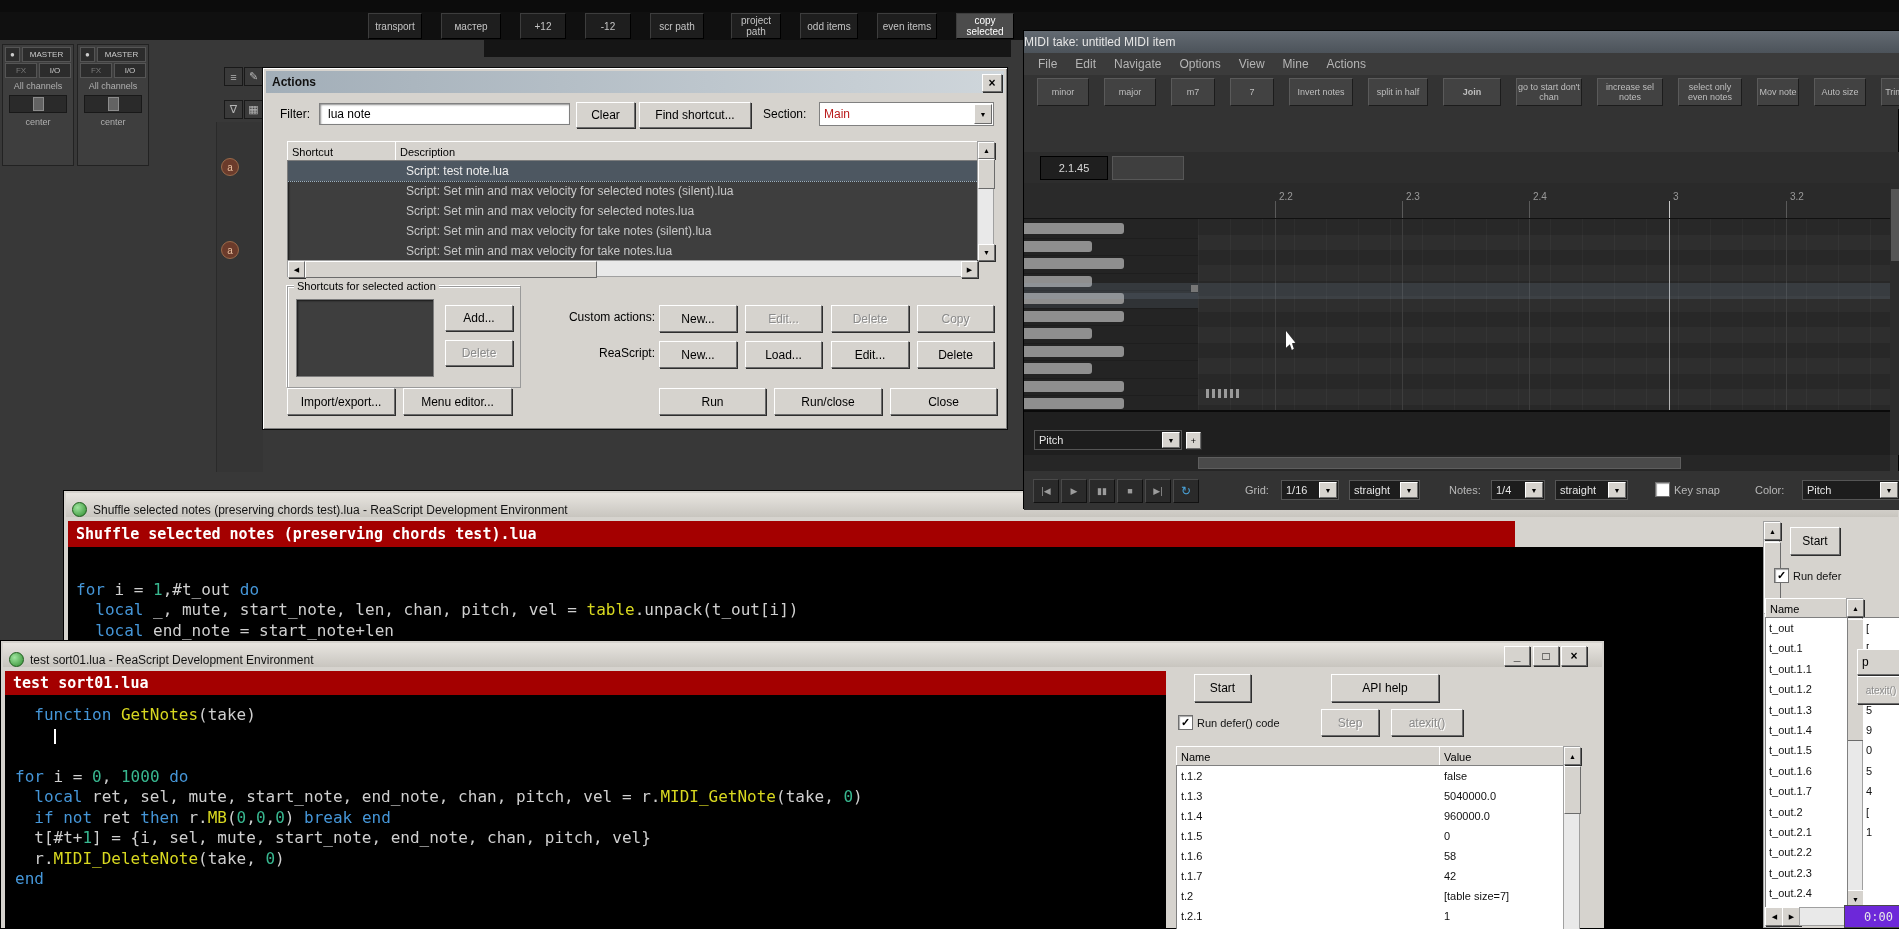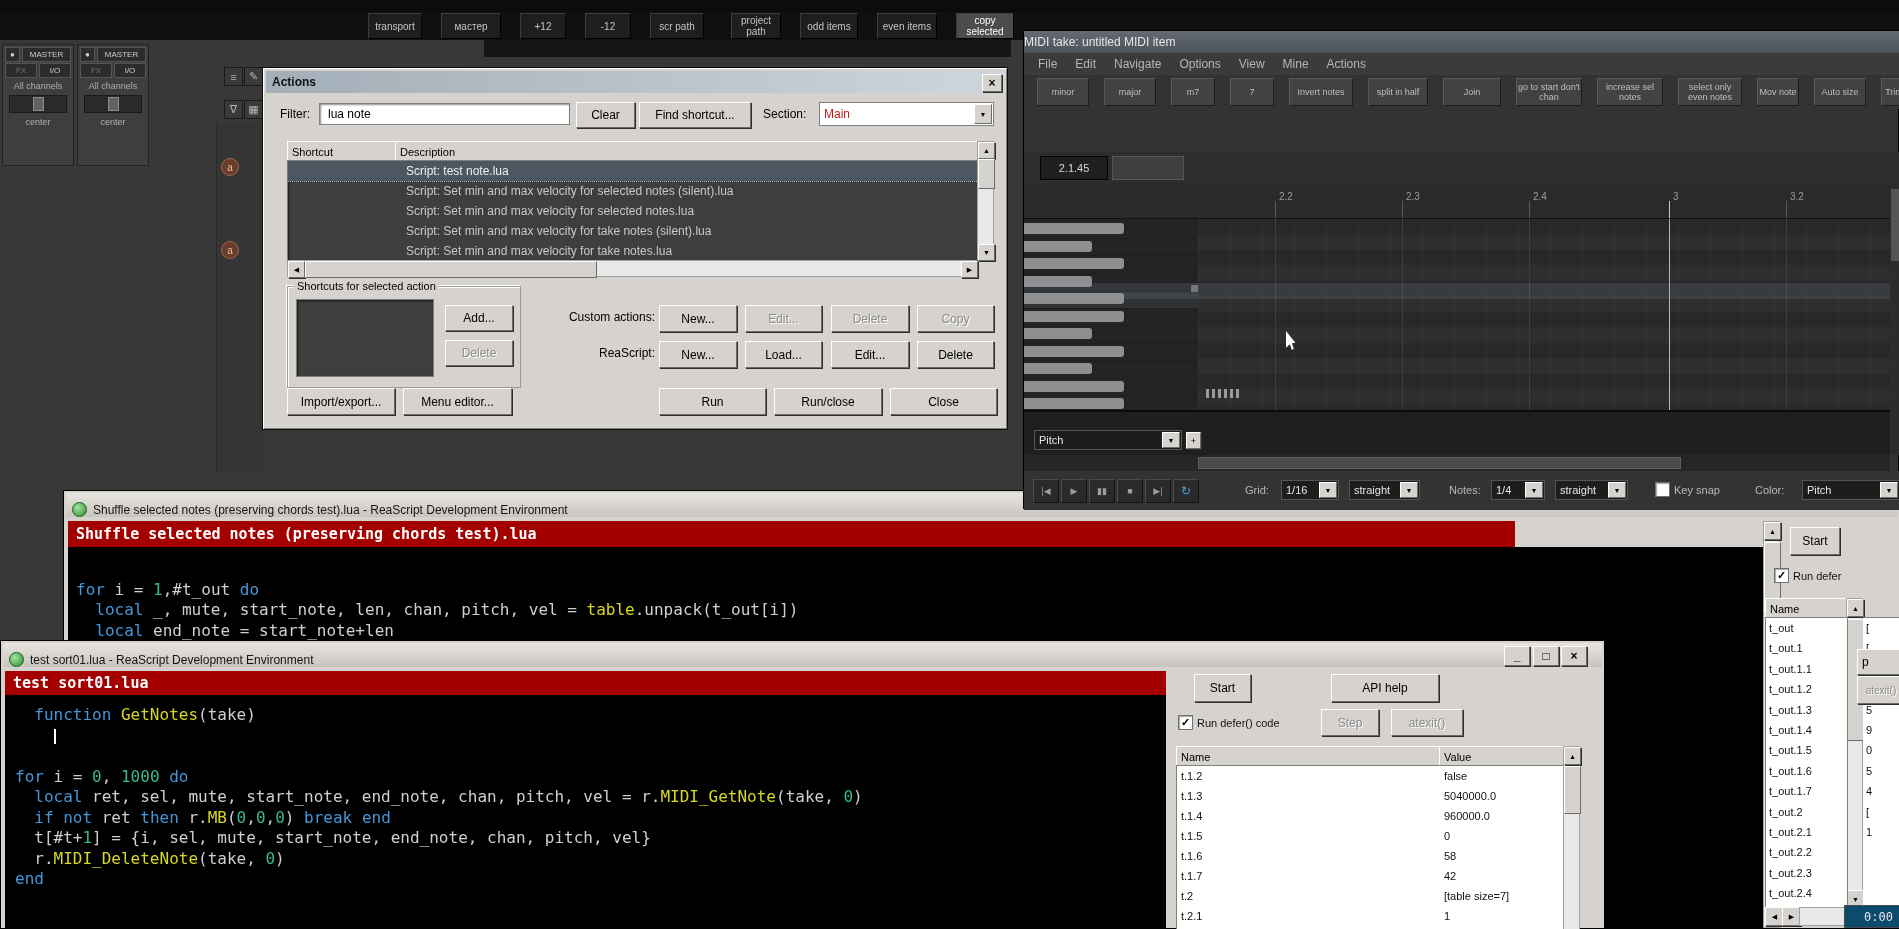--- a/index.html
+++ b/index.html
@@ -173,21 +173,21 @@
         <div class="litem">4</div>
         <div class="litem">[</div>
         <div class="litem">1</div>
         <div class="litem">&nbsp;</div>
         <div class="litem">&nbsp;</div>
         <div class="litem">&nbsp;</div>
       </div>
     <div class="b95" style="left:1701px;top:416px;width:17px;height:17px;font-size:7px">◀</div>
     <div class="b95" style="left:1718px;top:416px;width:17px;height:17px;font-size:7px">▶</div>
     <div class="sb" style="left:1735px;top:416px;width:47px;height:17px"></div>
-    <div class="abs" style="left:1780px;top:414px;width:56px;height:23px;background:#0c4a6e;border:1px solid #4a4a4a;color:#e8e8e8;font:12px 'DejaVu Sans Mono',monospace;display:flex;align-items:center;justify-content:flex-end;padding-right:6px;box-sizing:border-box">0:00</div>
+    <div class="abs" style="left:1780px;top:414px;width:56px;height:23px;background:#6d28d9;border:1px solid #4a4a4a;color:#e8e8e8;font:12px 'DejaVu Sans Mono',monospace;display:flex;align-items:center;justify-content:flex-end;padding-right:6px;box-sizing:border-box">0:00</div>
   </div>
 
   <div class="abs" style="left:1023px;top:30px;width:876px;height:479px;background:#333;border:1px solid #000;box-sizing:border-box;z-index:20">
     <div class="abs" style="left:0;top:0;width:876px;height:22px;background:linear-gradient(#636a72,#4c535a);display:flex;align-items:center;box-sizing:border-box">
       <span style="color:#e6e6e6;font-size:12px">MIDI take: untitled MIDI item</span>
     </div>
     <div class="abs" style="left:0;top:22px;width:876px;height:22px;background:#3b3b3b;display:flex;align-items:center;padding-left:14px;box-sizing:border-box">
         <div class="mitem">File</div>
         <div class="mitem">Edit</div>
         <div class="mitem">Navigate</div>
@@ -196,21 +196,21 @@
         <div class="mitem">Mine</div>
         <div class="mitem">Actions</div>
       </div>
     <div class="abs" style="left:0;top:44px;width:876px;height:34px;background:#333;display:flex;align-items:stretch;gap:15px;padding:3px 0 3px 13px;box-sizing:border-box;overflow:hidden">
         <div class="mtbtn" style="width: 50px;">minor</div>
         <div class="mtbtn" style="width: 50px;">major</div>
         <div class="mtbtn" style="width: 42px;">m7</div>
         <div class="mtbtn" style="width: 42px;">7</div>
         <div class="mtbtn" style="width: 62px;">Invert notes</div>
         <div class="mtbtn" style="width: 58px;">split in half</div>
-        <div class="mtbtn" style="width: 56px;">Join</div>
+        <div class="mtbtn" style="width: 56px; font-weight: bold;">Join</div>
         <div class="mtbtn" style="width: 64px;">go to start don't chan</div>
         <div class="mtbtn" style="width: 64px;">increase sel notes</div>
         <div class="mtbtn" style="width: 62px;">select only even notes</div>
         <div class="mtbtn" style="width: 40px;">Mov note</div>
         <div class="mtbtn" style="width: 50px;">Auto size</div>
         <div class="mtbtn" style="width: 62px;">Trim positions</div>
       </div>
     <div class="abs" style="left:0;top:121px;width:876px;height:31px;background:#2d2d2d">
       <div class="abs" style="left:16px;top:4px;width:66px;height:22px;background:#1f1f1f;border:1px solid #000;color:#d8d8d8;font-size:11px;display:flex;align-items:center;justify-content:center">2.1.45</div>
       <div class="abs" style="left:88px;top:4px;width:70px;height:22px;background:#3f3f3f;border:1px solid #575757"></div>

